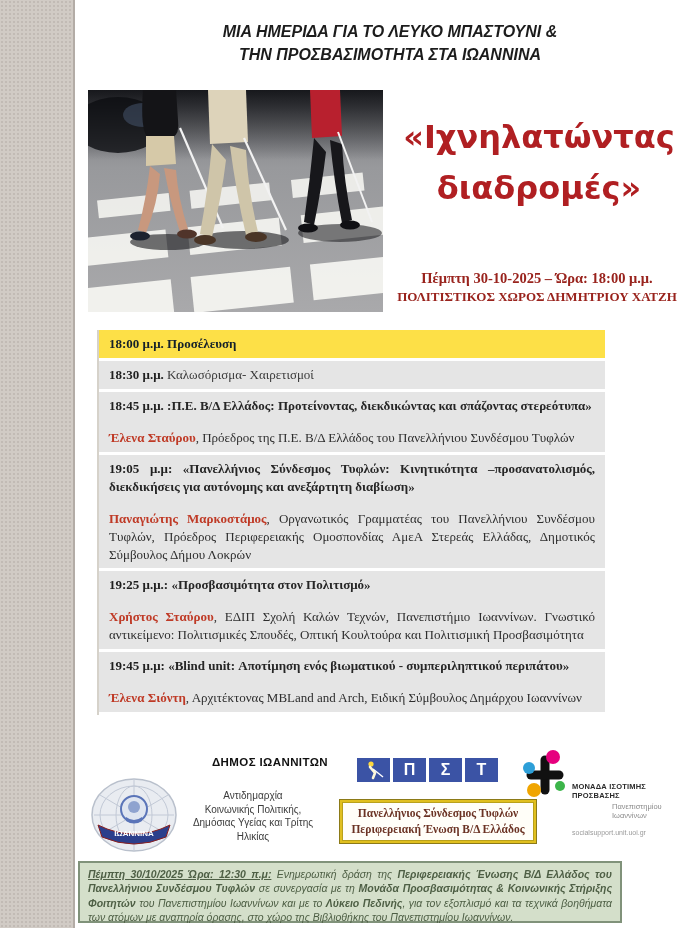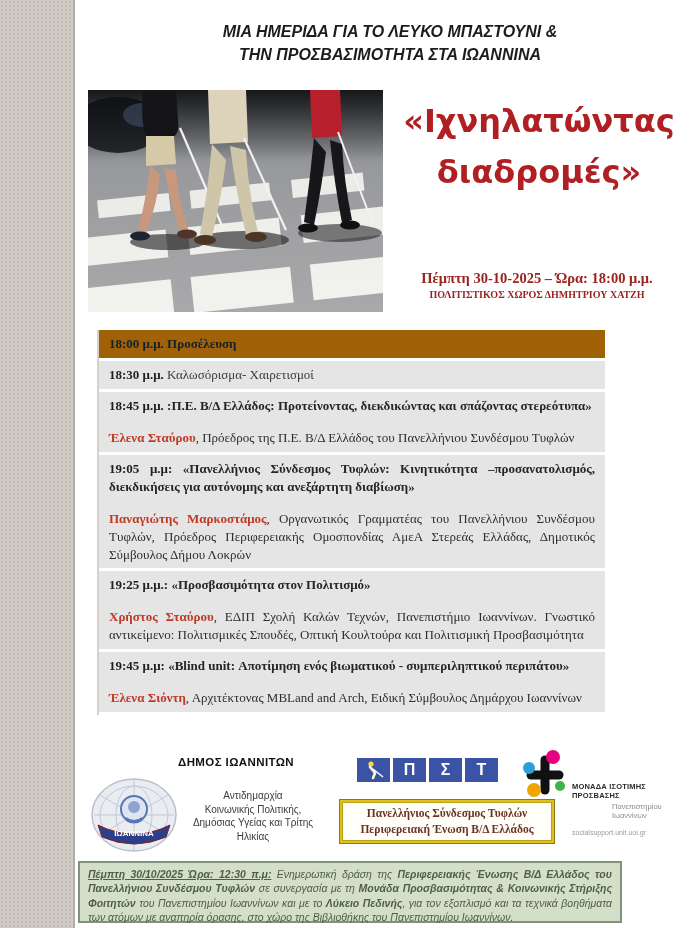--- a/index.html
+++ b/index.html
@@ -18,64 +18,64 @@
   }
   
   .header-title{
     position:absolute;left:140px;top:20px;width:500px;text-align:center;
     font:italic bold 16px/1.45 "Liberation Sans",sans-serif;color:#1c1c1c;
   }
   
   .photo{position:absolute;left:88px;top:90px;width:295px;height:222px;}
   
   .main-title{
-    position:absolute;left:388px;top:96px;width:302px;text-align:center;
+    position:absolute;left:388px;top:112px;width:302px;text-align:center;
     font:bold 32px/1.6 "DejaVu Sans",sans-serif;color:#b01f22;
   }
   
   .when-where{
     position:absolute;left:383px;top:268px;width:308px;text-align:center;
     font-family:"Liberation Serif",serif;color:#99231d;
   }
   .when-where .when{font-weight:bold;font-size:14.5px;line-height:1.4;}
-  .when-where .where{font-weight:bold;font-size:10px;line-height:1.4;}
+  .when-where .where{font-weight:bold;font-size:13px;line-height:1.4;}
   
   .schedule{
     position:absolute;left:97px;top:330px;width:508px;
     font-family:"Liberation Serif",serif;font-size:13px;color:#2e2e2e;
     border-left:2px solid #d6d2ca;box-sizing:border-box;
   }
   .srow{padding:5px 10px;margin-bottom:3px;text-align:justify;line-height:1.38;box-sizing:border-box;}
   .srow .stime{font-weight:bold;color:#1f1f1f;}
   .srow .stitle-text{font-weight:bold;color:#262626;}
   .srow.plain .stitle-text{font-weight:normal;color:#3a3a3a;}
-  .srow.head{background:#a16207;}
+  .srow.head{background:#fde047;}
   .srow.head .stime,.srow.head .stitle-text{color:#14202a;}
   .srow.alt{background:#e5e5e5;}
   .srow.white{background:#e5e5e5;}
   .sdesc{margin-top:14px;}
   .speaker{font-weight:bold;color:#bf3a26;}
   
   .muni-name{
-    position:absolute;left:178px;top:756px;width:150px;text-align:left;
+    position:absolute;left:178px;top:756px;width:150px;text-align:right;
     font-weight:bold;font-size:11.5px;color:#111;letter-spacing:.4px;
   }
   .muni-dept{
     position:absolute;left:178px;top:789px;width:150px;text-align:center;
     font-size:10px;line-height:1.35;color:#3c3c3c;
   }
   .seal{position:absolute;left:90px;top:777px;width:88px;height:76px;}
   .pst-squares{position:absolute;left:357px;top:758px;display:flex;gap:3px;}
   .pst-sq{
     width:33px;height:24px;background:#3b53a5;color:#fff;
     display:flex;align-items:center;justify-content:center;
     font-weight:bold;font-size:16px;font-family:"Liberation Sans",sans-serif;
   }
   .pst-box{
-    position:absolute;left:340px;top:800px;width:214px;
+    position:absolute;left:340px;top:800px;width:196px;
     background:#fffef8;border:2px solid #e0bf1f;
     box-shadow:0 0 0 1px #8c7a17, inset 0 0 0 1px #b9a11a;
     padding:4px 4px;text-align:center;
     font-family:"Liberation Serif",serif;font-weight:bold;font-size:11.5px;
     line-height:1.35;color:#6b3324;box-sizing:border-box;
   }
   .unit-logo{position:absolute;left:522px;top:748px;width:46px;height:54px;}
   .unit-text{position:absolute;left:572px;top:768px;width:124px;}
   .unit-name{font-weight:bold;font-size:7.5px;color:#2a2a2a;letter-spacing:.2px;margin-top:14px;}
   .unit-sub{font-size:7.5px;color:#8a8a8a;margin-top:2px;padding-left:40px;}

